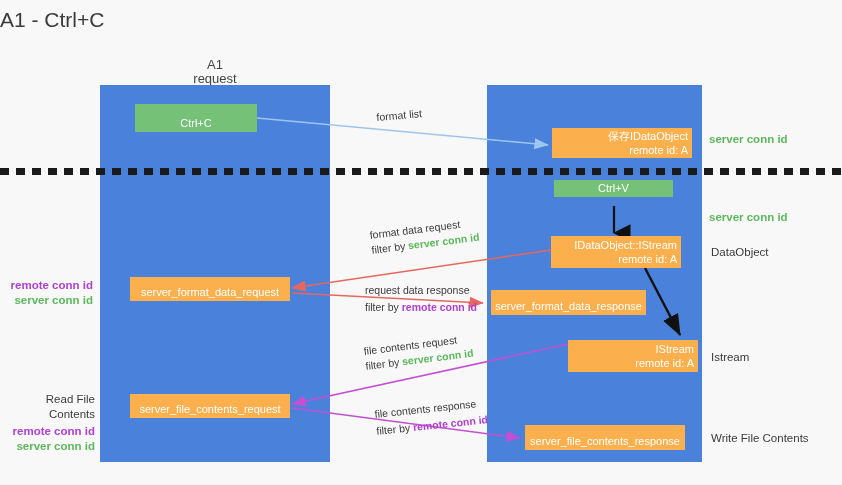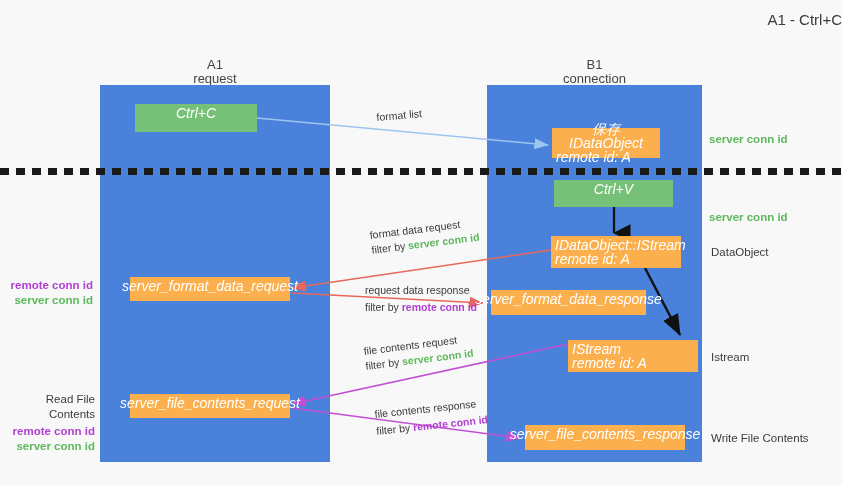--- a/index.html
+++ b/index.html
@@ -10,45 +10,44 @@
     overflow:hidden;
     position:relative;
   }
   #stage{position:absolute;left:0;top:0;width:842px;height:485px;}
   svg#edges{position:absolute;left:0;top:0;width:842px;height:485px;pointer-events:none;}
 
   .abs{position:absolute;}
 
   
   .title{
-    left:0;top:10px;width:842px;text-align:right;
-    font-size:15px;color:#3b3b3b;line-height:20px;
+    left:0;top:10px;width:842px;text-align:left;
+    font-size:21px;color:#3b3b3b;line-height:20px;
   }
 
   
   .lane-head{
     text-align:center;font-size:13px;color:#444;line-height:14px;
   }
 
   
   .lane{
     background:#4a81da;
   }
 
   
   .node{
     position:absolute;
-    display:flex;align-items:flex-start;justify-content:center;
+    display:flex;align-items:flex-end;justify-content:center;
     text-align:center;
     color:#ffffff;
-    font-size:14px;
+    font-size:11px;
     line-height:14px;
     box-sizing:border-box;
     padding:2px 4px;
-    font-style:italic;
   }
   .node.orange{background:#fbb04d;}
   .node.green{background:#76c178;}
 
   
   .ann{font-size:11.5px;line-height:15px;color:#3b3b3b;}
   .ann.right{text-align:left;}
   .ann.leftcol{text-align:right;}
   .green-t{color:#5db85c;font-weight:bold;}
   .purple-t{color:#b13fd0;font-weight:bold;}
@@ -73,24 +72,20 @@
 <div id="stage">
 
   <div class="abs title">
     <div>A1 - Ctrl+C</div>
   </div>
 
   <div class="abs lane-head" style="left:100px;top:58px;width:230px;">
     <div>A1</div>
     <div>request</div>
   </div>
-  <div class="abs lane-head" style="left:487px;top:58px;width:215px;">
-    <div>B1</div>
-    <div>connection</div>
-  </div>
 
   <div class="abs lane" style="left:100px;top:85px;width:230px;height:377px;"></div>
   <div class="abs lane" style="left:487px;top:85px;width:215px;height:377px;"></div>
 
   <svg id="edges" viewBox="0 0 842 485">
     <defs>
       <marker id="ah-blue" markerWidth="9" markerHeight="7" refX="8.5" refY="3.5" orient="auto">
         <polygon points="0,0 9,3.5 0,7" fill="#9cc6ef"></polygon>
       </marker>
       <marker id="ah-red" markerWidth="9" markerHeight="7" refX="8.5" refY="3.5" orient="auto">
@@ -121,26 +116,26 @@
 
     <line x1="292" y1="408" x2="520" y2="438" stroke="#c24fd4" stroke-width="1.6" marker-end="url(#ah-mag)"></line>
   </svg>
 
   <div class="abs dash-sep"></div>
 
   <div class="node green" style="left:135px;top:104px;width:122px;height:28px;">
     <span>Ctrl+C</span>
   </div>
 
-  <div class="node orange" style="left:552px;top:128px;width:108px;height:30px;flex-direction:column;">
+  <div class="node orange" style="left:552px;top:128px;width:140px;height:30px;flex-direction:column;">
     <span>保存IDataObject</span>
     <span>remote id: A</span>
   </div>
 
-  <div class="node green" style="left:554px;top:180px;width:119px;height:27px;">
+  <div class="node green" style="left:554px;top:180px;width:119px;height:17px;">
     <span>Ctrl+V</span>
   </div>
 
   <div class="node orange" style="left:551px;top:236px;width:130px;height:32px;flex-direction:column;">
     <span>IDataObject::IStream</span>
     <span>remote id: A</span>
   </div>
 
   <div class="node orange" style="left:491px;top:290px;width:155px;height:25px;">
     <span>server_format_data_response</span>

